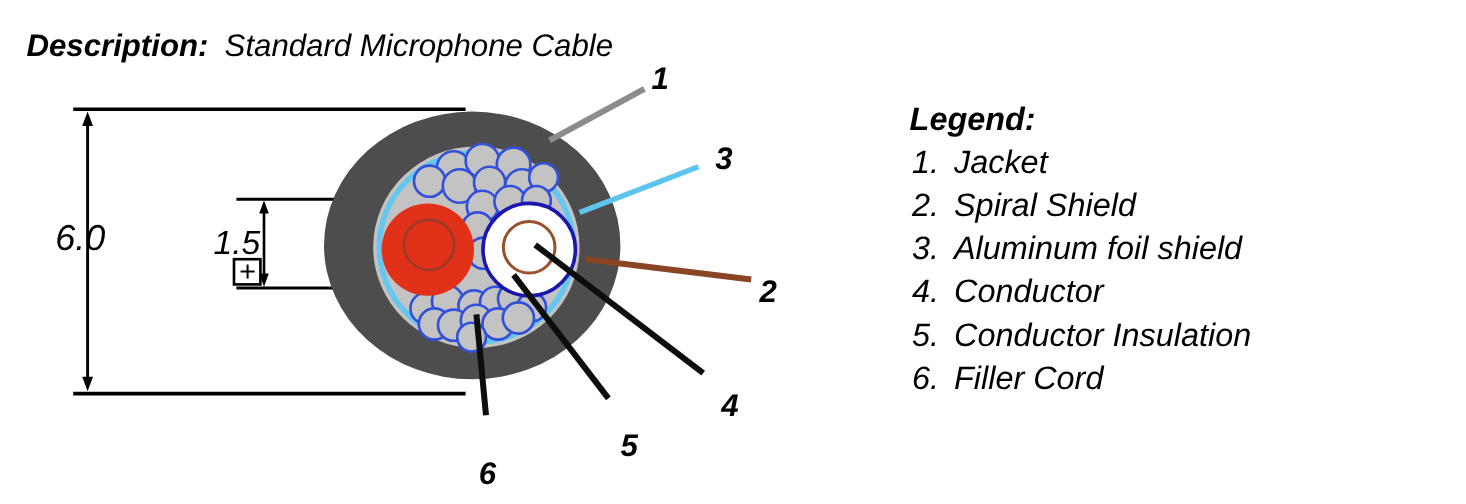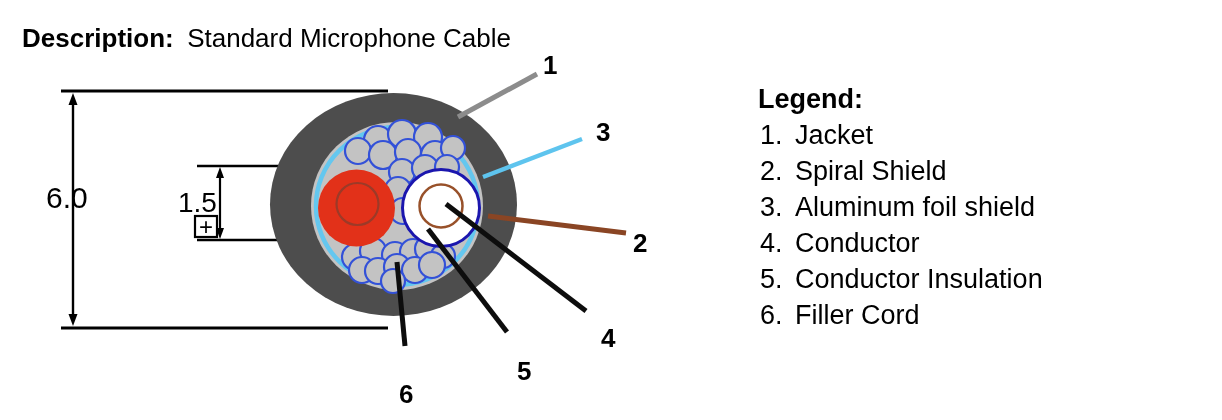--- a/index.html
+++ b/index.html
@@ -3,20 +3,21 @@
 <meta charset="utf-8">
 <style>
   html, body { margin: 0; padding: 0; background: #ffffff; }
   .canvas {
     position: relative;
     width: 1222px;
     height: 420px;
     background: #ffffff;
     font-family: "Liberation Sans", sans-serif;
     overflow: hidden;
+    font-style: italic;
   }
   svg text { fill: #000000; }
   .title-bold   { font-size: 26px; font-weight: bold; }
   .title-reg    { font-size: 26px; font-weight: normal; }
   .dim-big      { font-size: 30px; }
   .dim-small    { font-size: 28px; }
   .callout-num  { font-size: 26px; font-weight: bold; }
   .legend-head  { font-size: 27px; font-weight: bold; }
   .legend-item  { font-size: 27px; }
   .plus-glyph   { font-size: 24px; }

